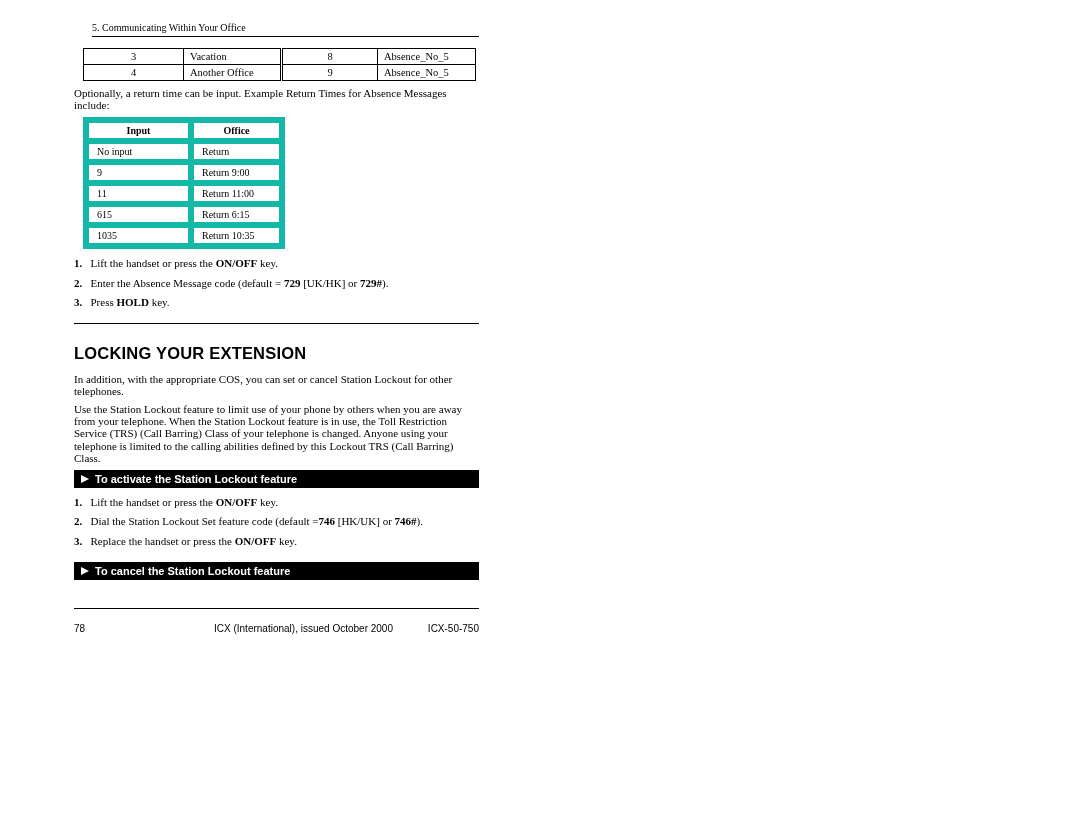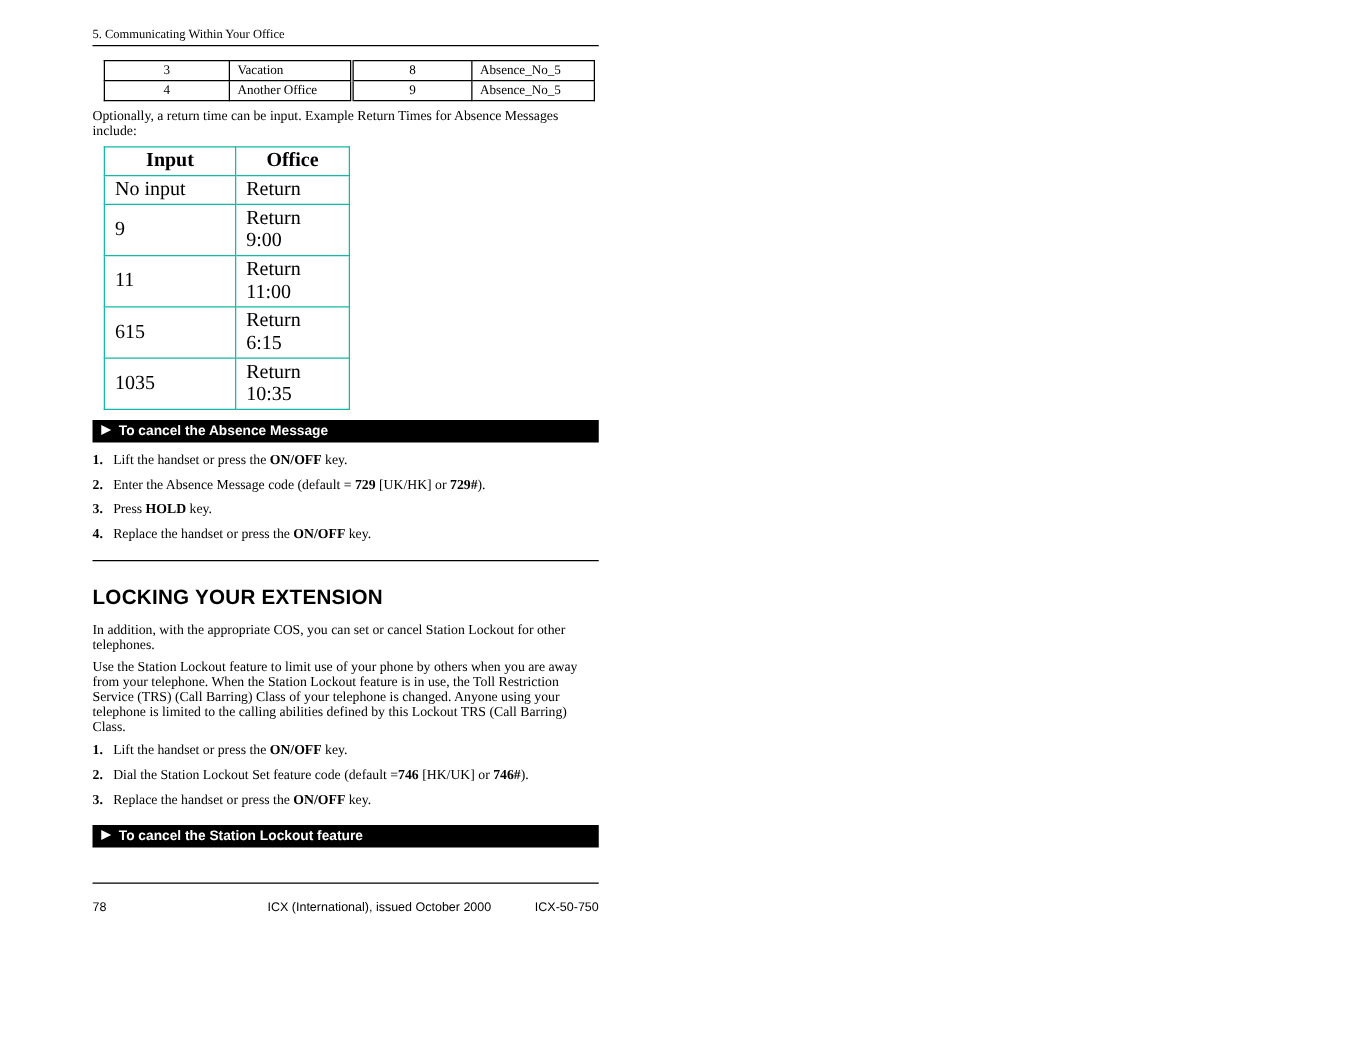--- a/index.html
+++ b/index.html
@@ -14,39 +14,40 @@
     position: absolute;
     left: 74px;
     top: 22px;
     width: 405px;
   }
   .hdr {
     font-size: 10px;
     border-bottom: 1px solid #000;
     padding-bottom: 3px;
     margin-bottom: 11px;
+    margin-left: 18px;
   }
   table { border-collapse: collapse; }
   .t1 { margin-left: 9px; margin-bottom: 6px; }
   .t1 td {
     border: 1px solid #000;
     font-size: 10.5px;
     padding: 2px 6px;
     font-family: "Times New Roman", serif;
   }
   .c1 { width: 100px; text-align: center; }
   .c2 { width: 98px; margin-left: 32px; }
   .c3 { width: 96px; text-align: center; }
   .c4 { width: 98px; }
   .dbl { border-left: 3px double #000 !important; }
   .para { font-size: 11px; line-height: 1.1; margin-bottom: 6px; }
   .t2 { margin-left: 9px; margin-bottom: 8px; }
   .t2 th, .t2 td {
-    border: 1px solid #14b8a6;
-    font-size: 16px;
+    border: 6px solid #14b8a6;
+    font-size: 10px;
     padding: 2px 8px;
     font-family: "Times New Roman", serif;
   }
   .t2 th { font-weight: bold; text-align: center; }
   .t2 td.col-a { width: 105px; }
   .t2 td.col-b { width: 91px; }
   .blackbar {
     background: #000;
     color: #fff;
     font-family: Arial, Helvetica, sans-serif;
@@ -140,37 +141,36 @@
           <td class="col-a">615</td>
           <td class="col-b">Return 6:15</td>
         </tr>
     <tr>
           <td class="col-a">1035</td>
           <td class="col-b">Return 10:35</td>
         </tr>
   </tbody>
     </table>
 
-  <div class="blackbar">
-    <span class="tri"></span>
-    <span>To cancel the Absence Message</span>
-  </div>
 
   <ol class="ol">
     <li><span class="n">1.</span>&nbsp;&nbsp;&nbsp;<span>Lift the handset or press the </span><b>ON/OFF</b><span> key.</span></li>
     <li><span class="n">2.</span>&nbsp;&nbsp;&nbsp;<span>Enter the Absence Message code (default = </span><b>729</b><span> [UK/HK] or </span><b>729#</b><span>).</span></li>
     <li><span class="n">3.</span>&nbsp;&nbsp;&nbsp;<span>Press </span><b>HOLD</b><span> key.</span></li>
-    <li><span class="n">4.</span>&nbsp;&nbsp;&nbsp;<span>Replace the handset or press the </span><b>ON/OFF</b><span> key.</span></li>
   </ol>
 
   <div class="h2">LOCKING YOUR EXTENSION</div>
 
   <p class="para">In addition, with the appropriate COS, you can set or cancel Station Lockout for other telephones.</p>
   <p class="para">Use the Station Lockout feature to limit use of your phone by others when you are away from your telephone. When the Station Lockout feature is in use, the Toll Restriction Service (TRS) (Call Barring) Class of your telephone is changed. Anyone using your telephone is limited to the calling abilities defined by this Lockout TRS (Call Barring) Class.</p>
 
+  <div class="blackbar">
+    <span class="tri"></span>
+    <span>To activate the Station Lockout feature</span>
+  </div>
 
   <ol class="ol">
     <li><span class="n">1.</span>&nbsp;&nbsp;&nbsp;<span>Lift the handset or press the </span><b>ON/OFF</b><span> key.</span></li>
     <li><span class="n">2.</span>&nbsp;&nbsp;&nbsp;<span>Dial the Station Lockout Set feature code (default =</span><b>746</b><span> [HK/UK] or </span><b>746#</b><span>).</span></li>
     <li><span class="n">3.</span>&nbsp;&nbsp;&nbsp;<span>Replace the handset or press the </span><b>ON/OFF</b><span> key.</span></li>
   </ol>
 
   <div class="blackbar">
     <span class="tri"></span>
     <span>To cancel the Station Lockout feature</span>

